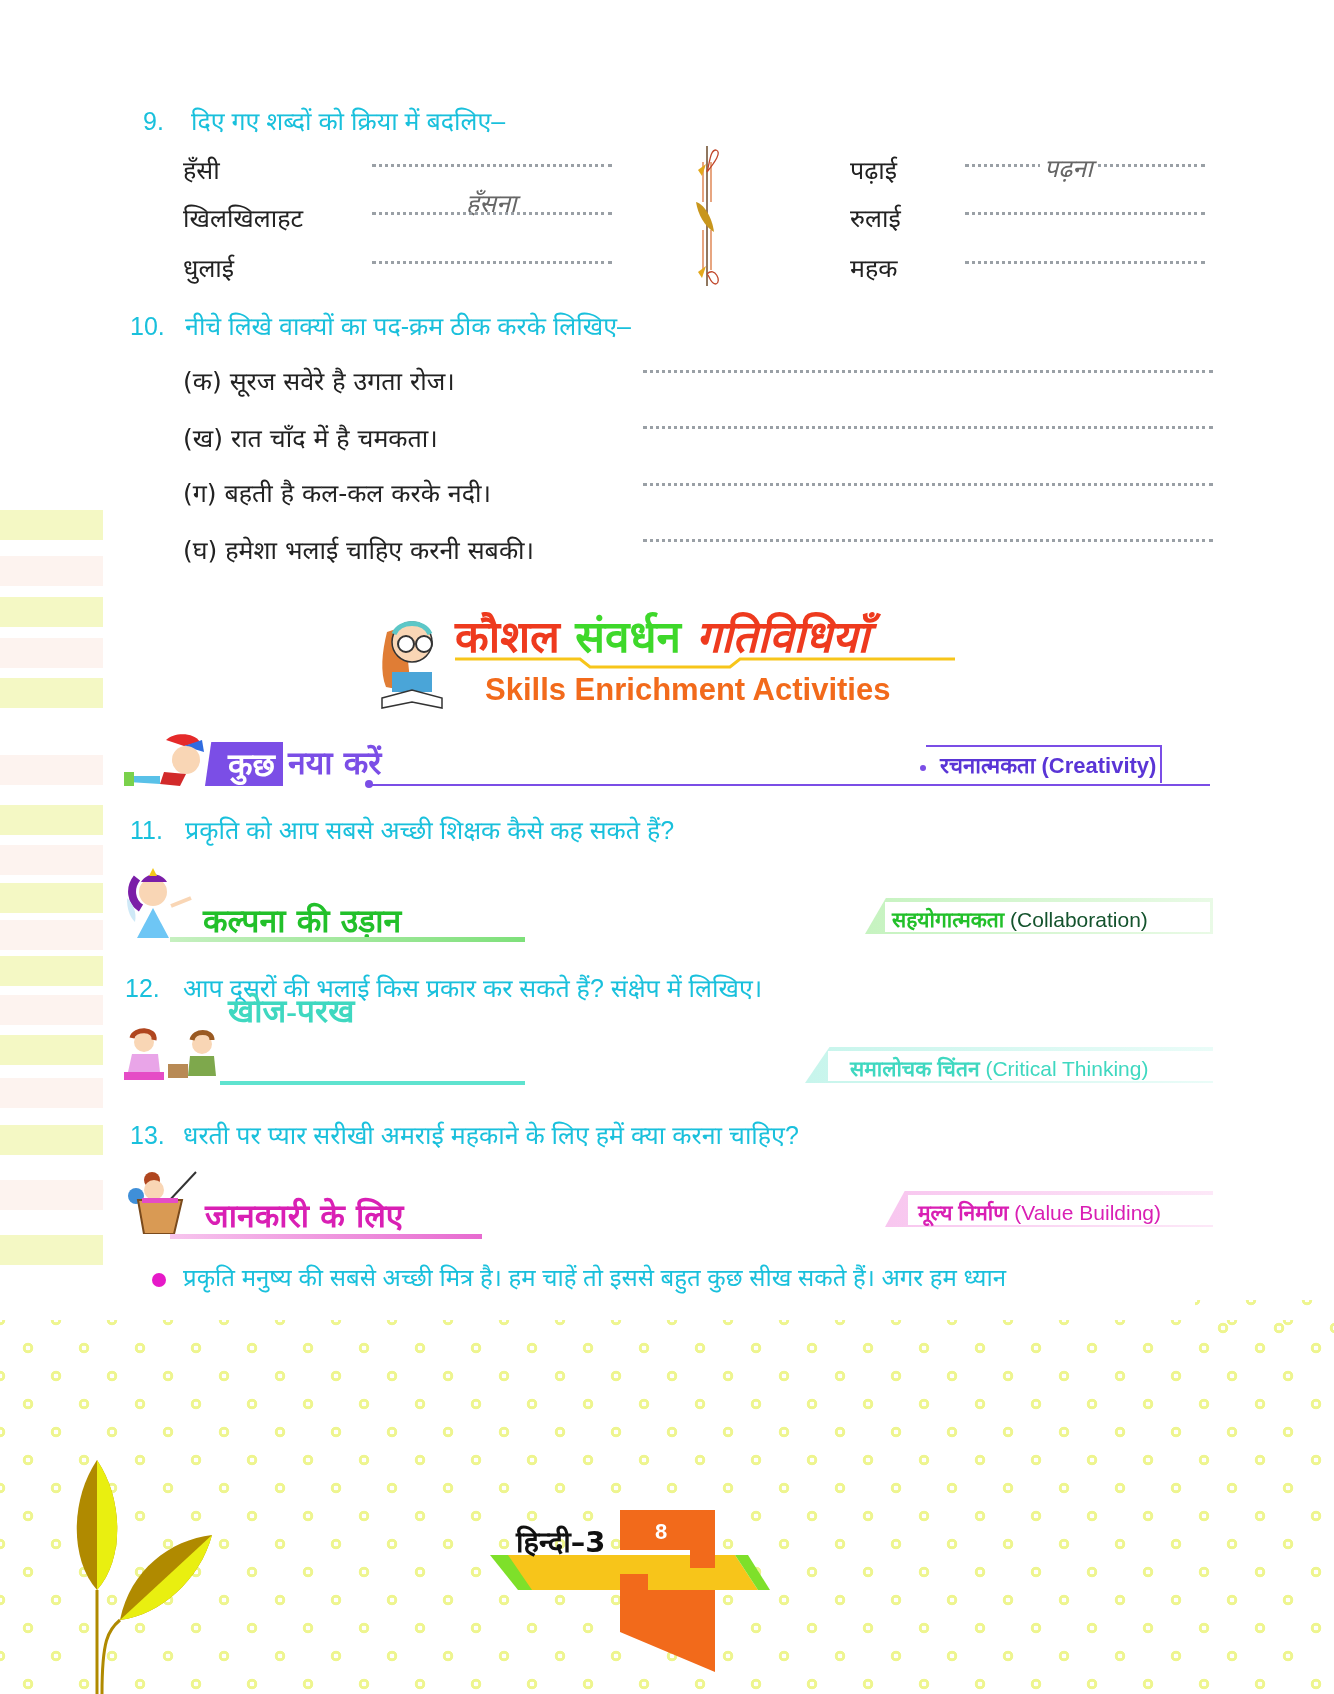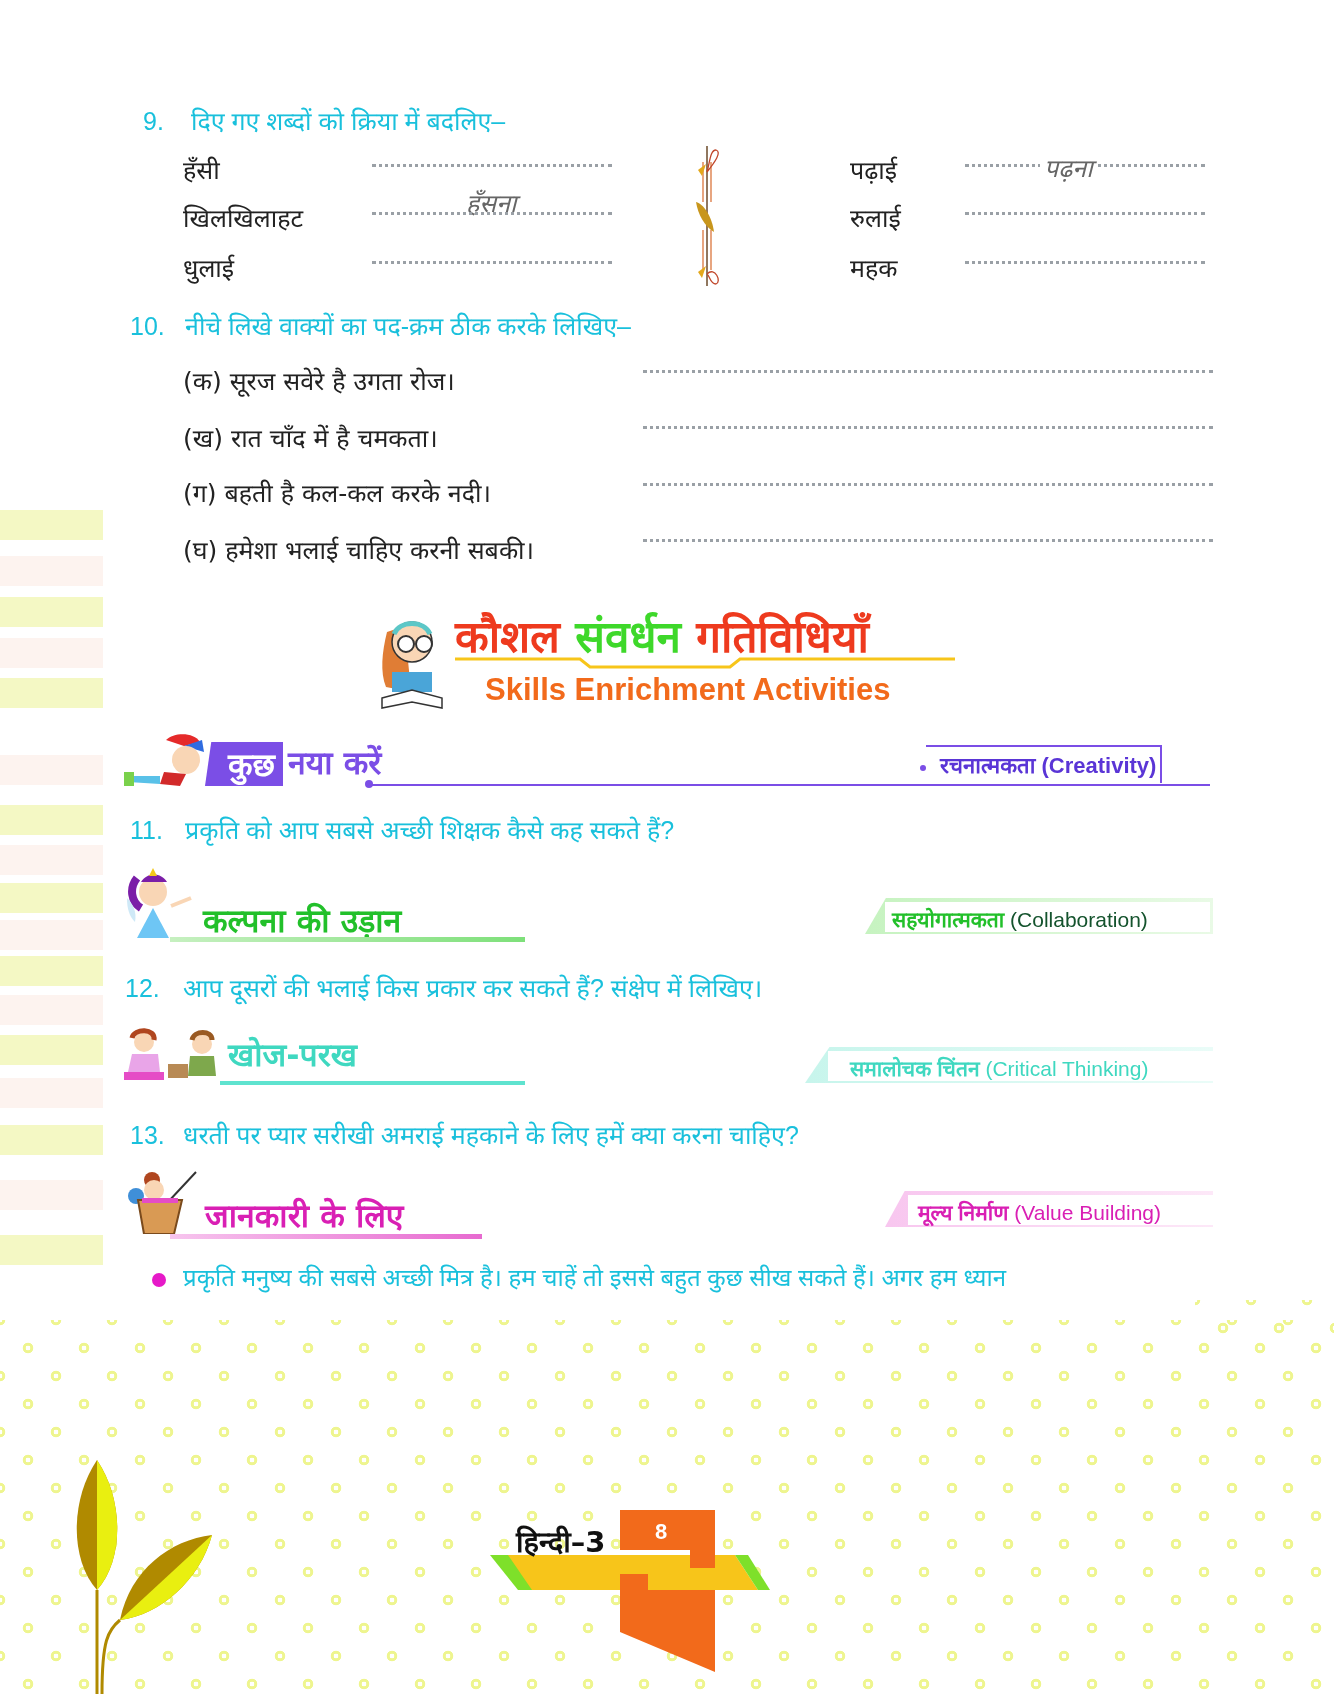--- a/index.html
+++ b/index.html
@@ -139,21 +139,21 @@
   <path d="M22 22 C28 8 52 8 58 22" stroke="#5cc7c7" stroke-width="5" fill="none"></path>
   <circle cx="34" cy="32" r="8" fill="#fff" stroke="#333" stroke-width="2"></circle>
   <circle cx="52" cy="32" r="8" fill="#fff" stroke="#333" stroke-width="2"></circle>
   <rect x="20" y="60" width="40" height="20" fill="#4aa5d8"></rect>
   <path d="M10 86 L40 78 L70 86 L70 96 L40 90 L10 96 Z" fill="#fff" stroke="#333" stroke-width="1.5"></path>
 </svg>
 
 <div class="abs heading-hi" style="left:455px; top:605px; font-size:44px; white-space:nowrap;">
   <span style="color:#ee3a1e;">कौशल</span>
   <span style="color:#3ed82a;">संवर्धन</span>
-  <span style="color:#ee3a1e;">गतिविधियाँ</span>
+  <span style="color:#ee3a1e;font-style:italic;">गतिविधियाँ</span>
 </div>
 <svg class="abs" style="left:455px; top:655px;" width="500" height="14" viewBox="0 0 500 14">
   <path d="M0 4 L125 4 L135 12 L275 12 L285 4 L500 4" stroke="#f7c51a" stroke-width="3" fill="none"></path>
 </svg>
 <div class="abs" style="left:485px; top:672px; color:#f26a1b; font-family:'Liberation Sans',sans-serif; font-weight:bold; font-size:31px;">Skills Enrichment Activities</div>
 
 <svg class="abs" style="left:124px; top:732px;" width="90" height="58" viewBox="0 0 90 58">
   <path d="M42 8 C50 0 70 0 76 10 L60 14 Z" fill="#e52a2a"></path>
   <path d="M60 14 L78 8 L80 20 Z" fill="#2f6be0"></path>
   <circle cx="62" cy="28" r="14" fill="#f9d6b5"></circle>
@@ -200,21 +200,21 @@
 <svg class="abs" style="left:124px; top:1028px;" width="100" height="54" viewBox="0 0 100 54">
   <circle cx="20" cy="14" r="10" fill="#f9d6b5"></circle>
   <path d="M8 10 C10 0 32 0 30 12" stroke="#b0461f" stroke-width="5" fill="none"></path>
   <path d="M8 26 L34 26 L36 44 L4 44 Z" fill="#e9a5e8"></path>
   <path d="M0 44 L40 44 L40 52 L0 52 Z" fill="#e54cc6"></path>
   <rect x="44" y="36" width="20" height="14" fill="#b88a55"></rect>
   <circle cx="78" cy="16" r="10" fill="#f9d6b5"></circle>
   <path d="M68 12 C70 2 88 2 88 12" stroke="#9a5a22" stroke-width="5" fill="none"></path>
   <path d="M66 28 L90 28 L92 48 L64 48 Z" fill="#7ea84c"></path>
 </svg>
-<div class="abs heading-hi" style="left:228px; top:1032px; color:#3fd8c0; font-size:32px;">खोज-परख</div>
+<div class="abs heading-hi" style="left:228px; top:988px; color:#3fd8c0; font-size:32px;font-family:Liberation Serif, serif;">खोज-परख</div>
 <div class="abs" style="left:220px; top:1081px; width:305px; height:4px; background:#5fe3cf;"></div>
 <div class="abs" style="left:805px; top:1047px; width:408px; height:36px; background:linear-gradient(90deg,#c7f5ec,#eafcf8); clip-path:polygon(6% 0,100% 0,100% 100%,0 100%);"></div>
 <div class="abs" style="left:828px; top:1051px; width:385px; height:30px; background:#fff;"></div>
 <div class="abs badge-text" style="left:850px; top:1054px; font-size:21px;">
   <span style="color:#3fd8c0;">समालोचक चिंतन</span>
   <span style="color:#3fd8c0; font-weight:normal;">(Critical Thinking)</span>
 </div>
 
 <div class="abs qtitle" style="left:130px; top:1117px;">
   <span class="qnum" style="width:53px;">13.</span><span>धरती पर प्यार सरीखी अमराई महकाने के लिए हमें क्या करना चाहिए?</span>

